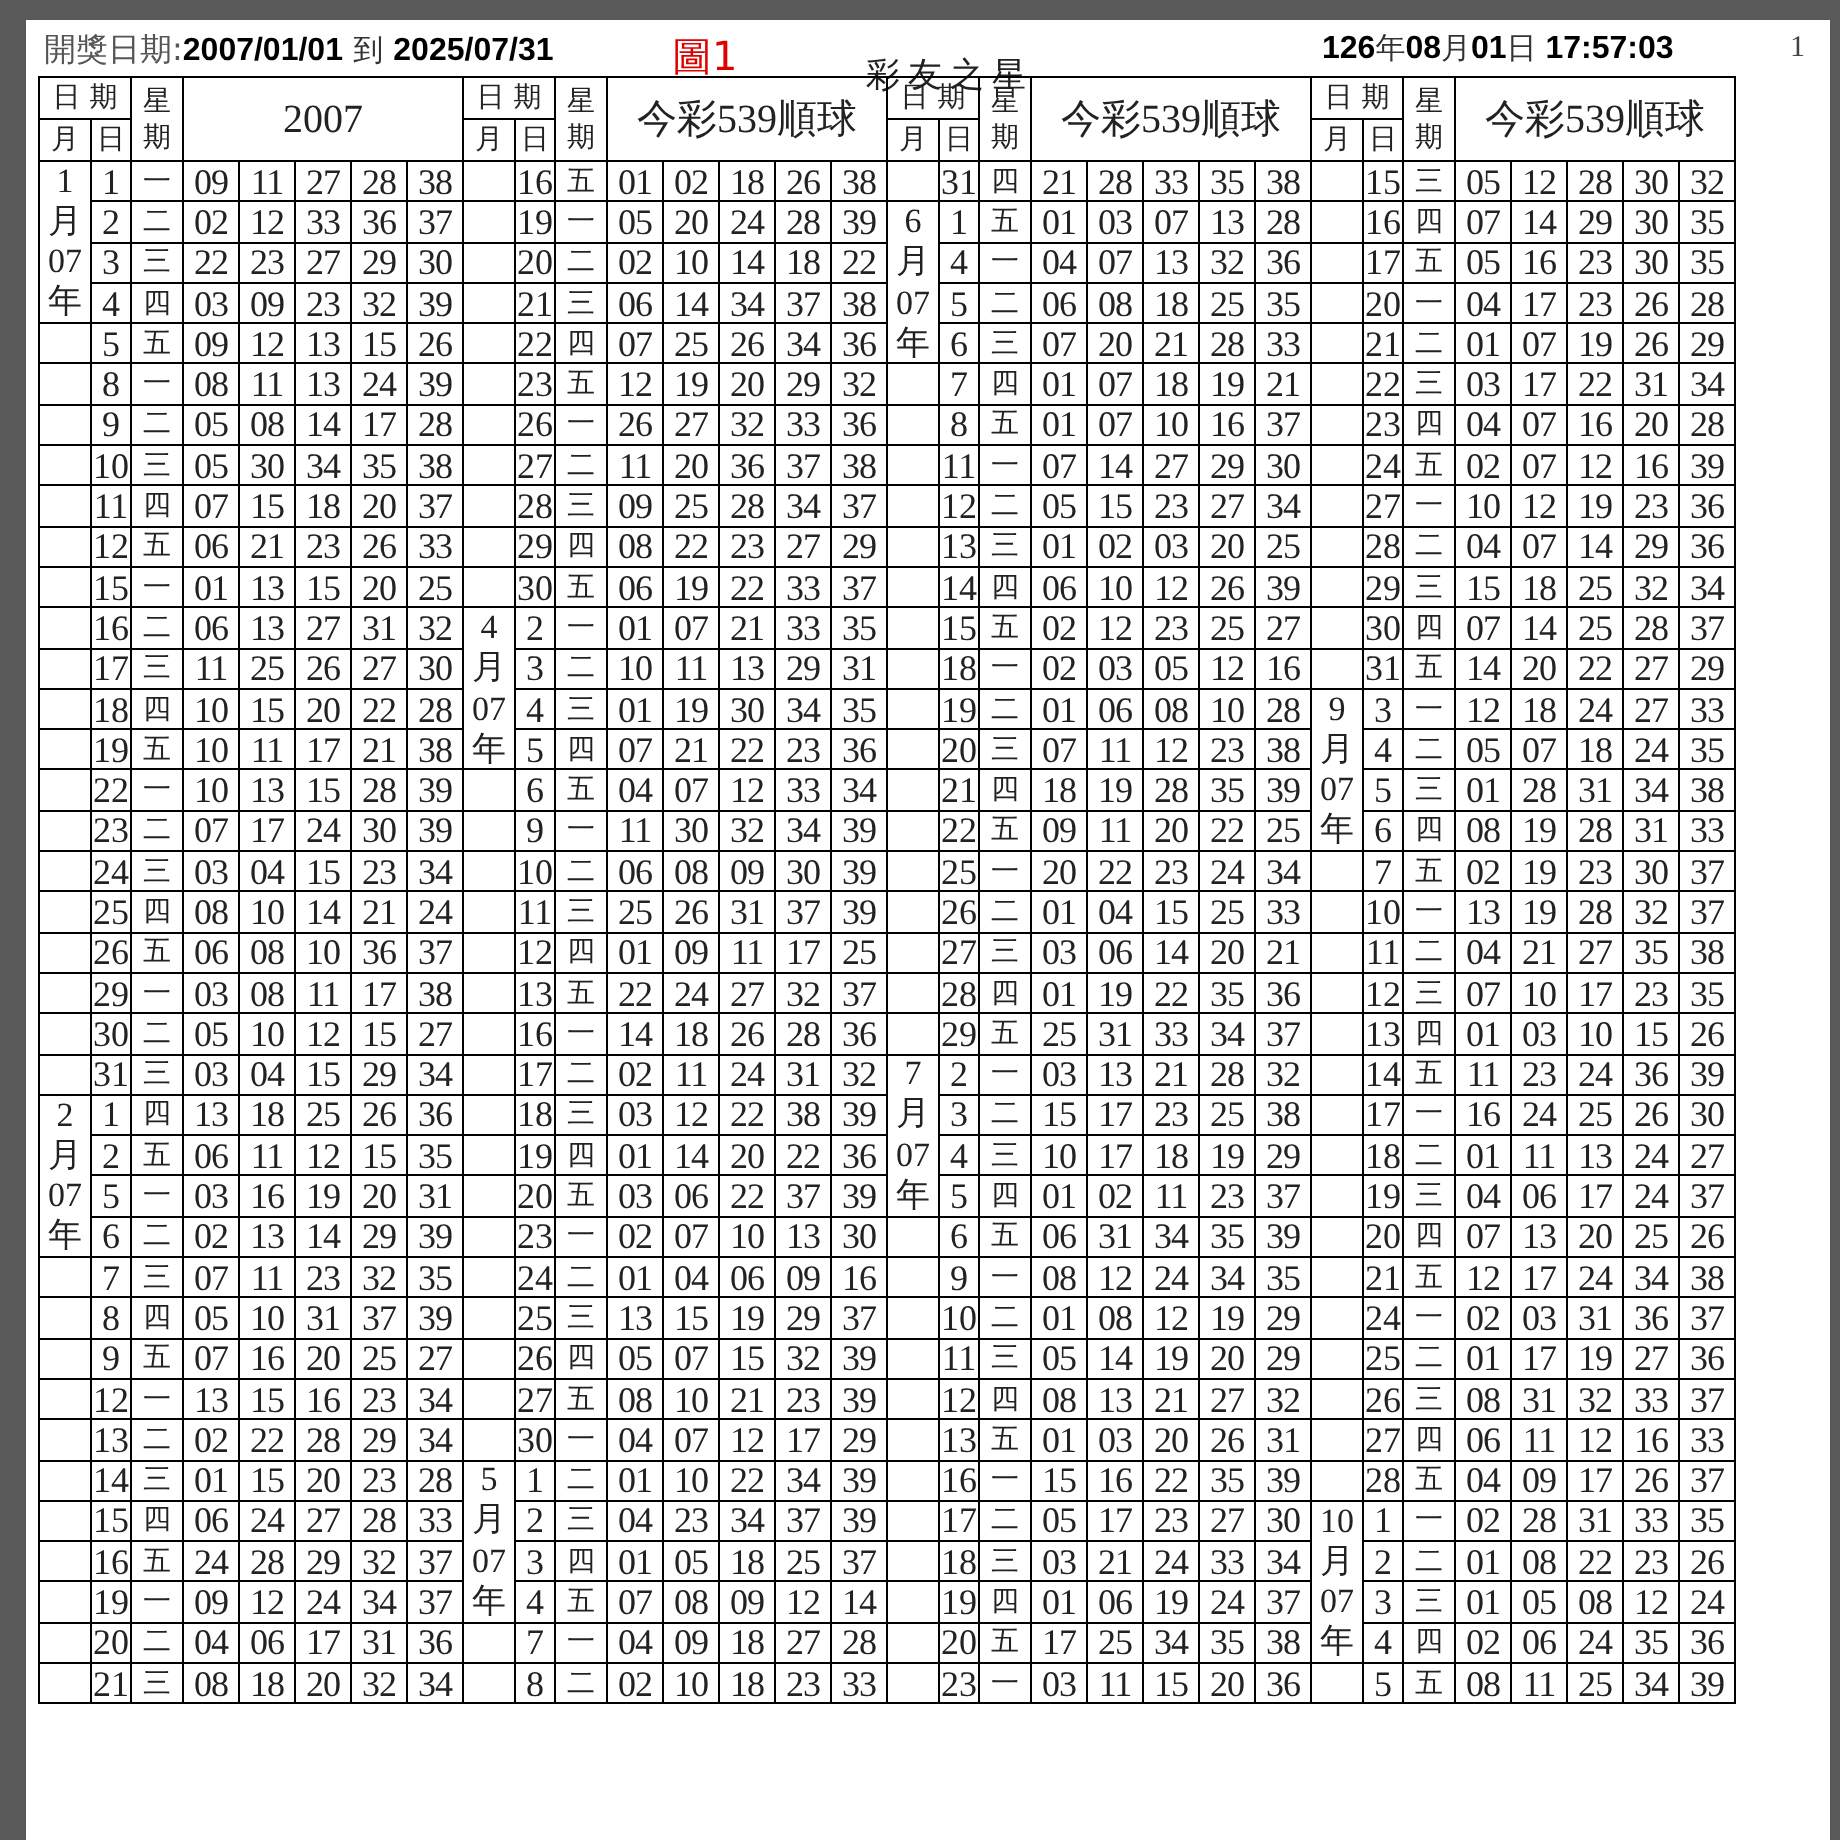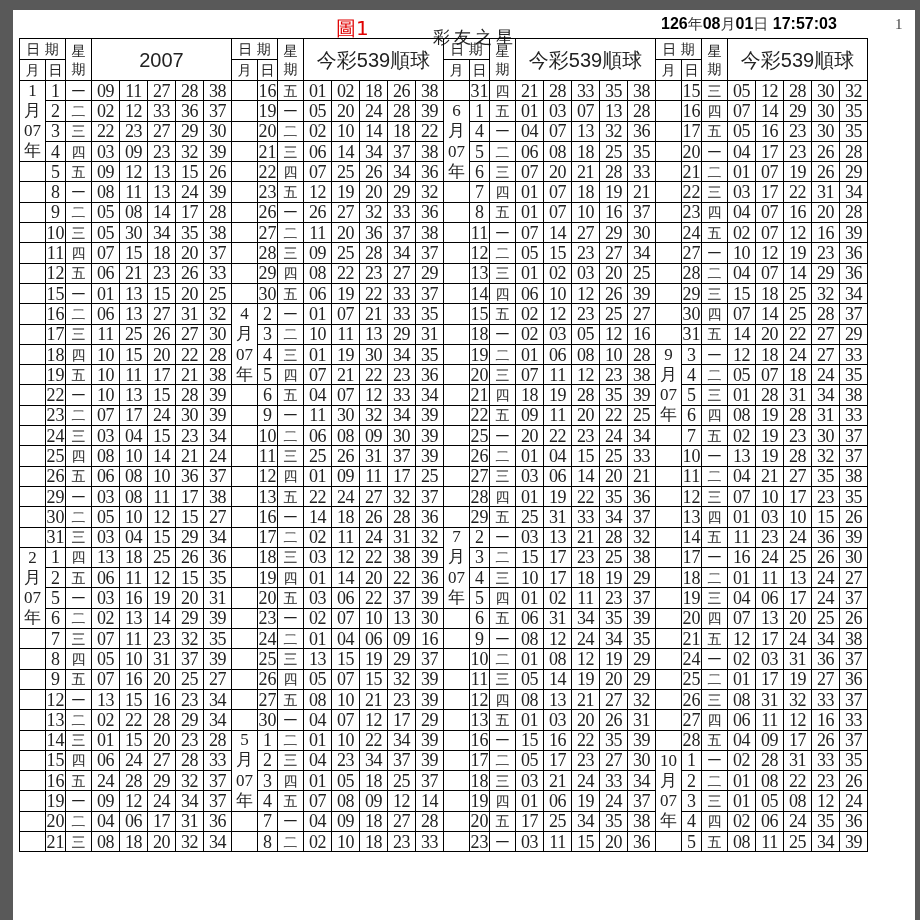--- a/index.html
+++ b/index.html
@@ -13,29 +13,30 @@
   .titlebar .t-name { position:absolute; left:420px; top:4px; font-family:Liberation Serif, serif; font-size:17px; letter-spacing:4px; color:#222;margin-top:12px; }
   .titlebar .t-date { position:absolute; left:648px; top:5px; font-family:"Liberation Sans",sans-serif; font-weight:bold; font-size:16px; color:#000; }
   .titlebar .t-date .u { font-family:"DejaVu Sans",sans-serif; font-weight:normal; color:#333; font-size:15px; }
   .titlebar .t-page { position:absolute; left:882px; top:6px; font-size:15px; color:#444; font-family:"Liberation Serif",serif; }
   .grid { position:absolute; left:6px; top:28px; border-collapse:collapse; table-layout:fixed; }
   .grid td { border:1.5px solid #000; padding:0; text-align:center; vertical-align:middle; height:19.3px; font-family:"Liberation Serif","DejaVu Serif",serif; font-size:18px; color:#222; line-height:18px; overflow:hidden; white-space:nowrap; }
   .grid td.mo { font-size:17px; }
   .grid td.wd { font-size:14px; font-family:"DejaVu Sans",sans-serif; }
   .grid td.n { font-size:18px; letter-spacing:-0.5px; }
   .grid td.hd { font-family:"DejaVu Sans",sans-serif; font-size:14px; height:20px; }
-  .grid td.hbig { font-family:Liberation Sans, sans-serif; font-size:20px; }
+  .grid td.hbig { font-family:Liberation Serif, serif; font-size:20px; }
   .grid td.nst { border-top:none; }
   .grid td.nsb { border-bottom:none; }
 </style>
 </head>
 <body>
 
 <div class="page">
   <div class="titlebar">
+    <span class="t-label"><span>開獎日期:</span><span class="t-range">2007/01/01</span> <span class="t-to">到</span> <span class="t-range">2025/07/31</span></span>
     <span class="t-fig">圖1</span>
     <span class="t-name">彩友之星</span>
     <span class="t-date"><span>126</span><span class="u">年</span><span>08</span><span class="u">月</span><span>01</span><span class="u">日</span> <span>17:57:03</span></span>
     <span class="t-page">1</span>
   </div>
 
   <table class="grid" id="grid">
     <colgroup id="cols">
         <col style="width: 26px;">
         <col style="width: 20px;">

